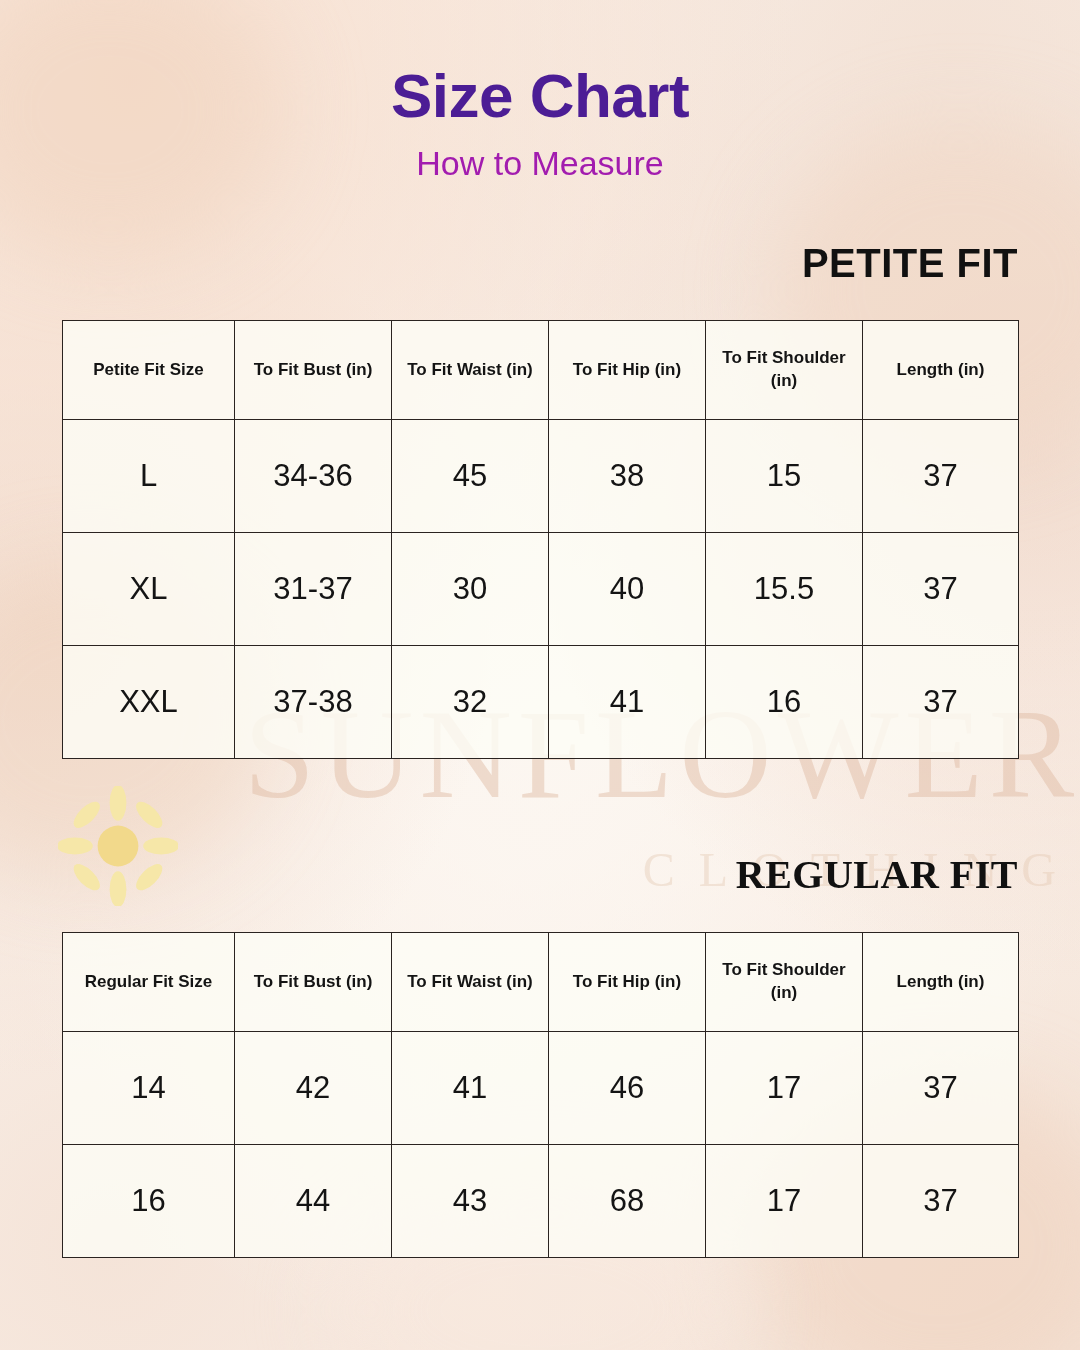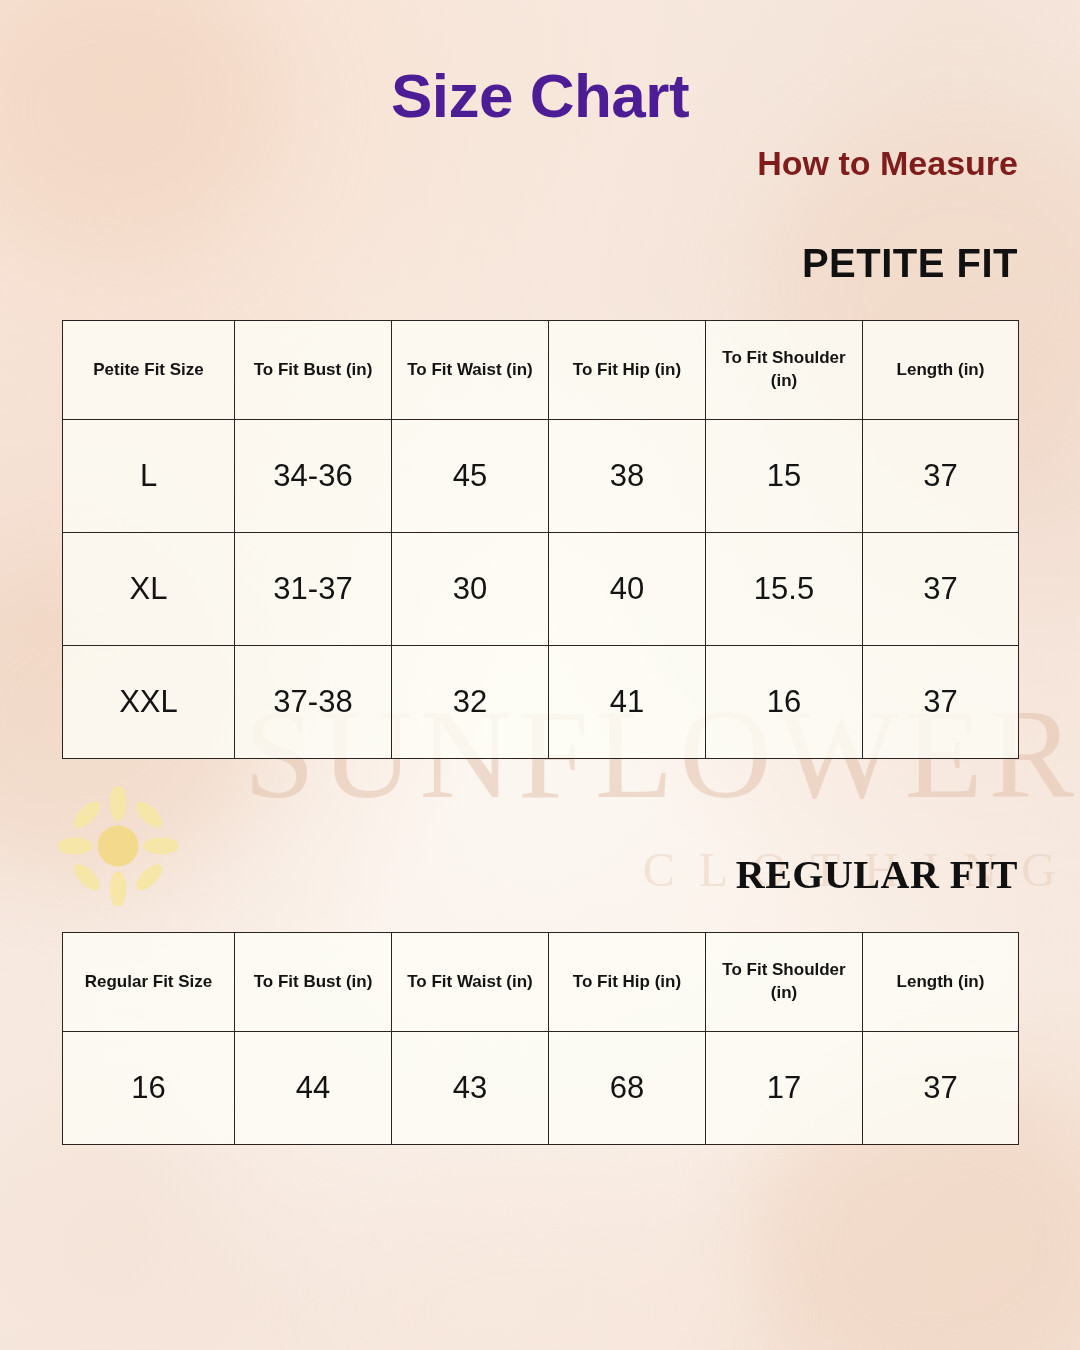--- a/index.html
+++ b/index.html
@@ -85,24 +85,24 @@
   .title {
     text-align: center;
     font-size: 62px;
     font-weight: 700;
     color: #4c1d95;
     letter-spacing: -0.5px;
     margin: 62px 0 0 0;
     line-height: 1.1;
   }
   .subtitle {
-    text-align: right;
+    text-align: center;
     font-size: 34px;
-    font-weight: 700;
-    color: #7f1d1d;
+    font-weight: 400;
+    color: #a21caf;
     margin: 14px 0 0 0;
   }
 
   .section-heading {
     text-align: right;
     font-size: 40px;
     font-weight: 600;
     color: #111;
     letter-spacing: 0.5px;
   }
@@ -241,20 +241,28 @@
         <th>Regular Fit Size</th>
         <th>To Fit Bust (in)</th>
         <th>To Fit Waist (in)</th>
         <th>To Fit Hip (in)</th>
         <th>To Fit Shoulder (in)</th>
         <th>Length (in)</th>
       </tr>
     </thead>
     <tbody>
       <tr>
+        <td>14</td>
+        <td>42</td>
+        <td>41</td>
+        <td>46</td>
+        <td>17</td>
+        <td>37</td>
+      </tr>
+      <tr>
         <td>16</td>
         <td>44</td>
         <td>43</td>
         <td>68</td>
         <td>17</td>
         <td>37</td>
       </tr>
     </tbody>
   </table>
 

